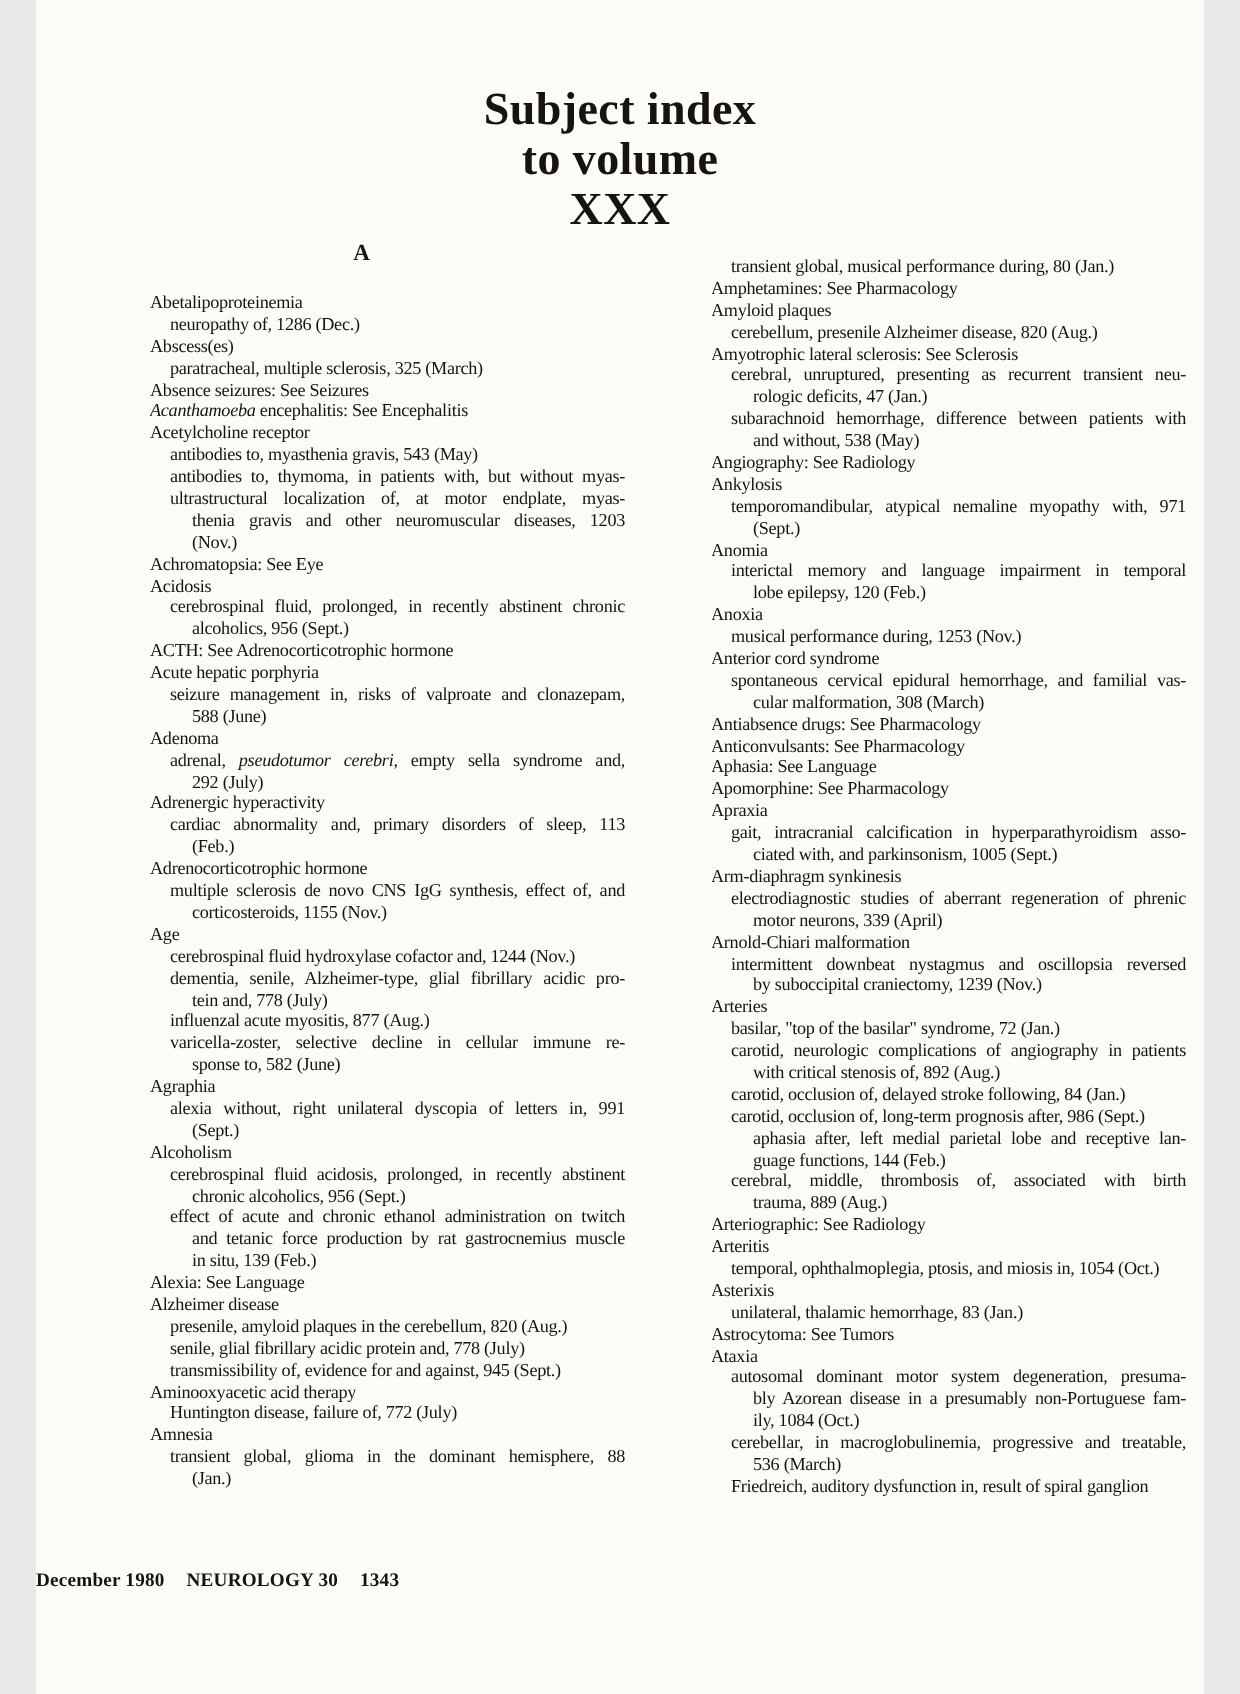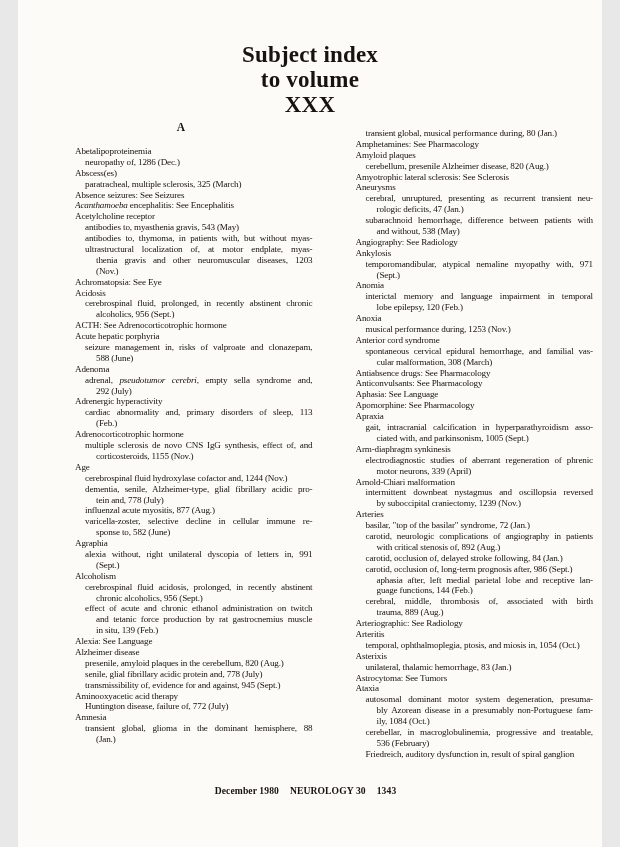--- a/index.html
+++ b/index.html
@@ -25,21 +25,21 @@
   .letter {
     text-align:center; font-weight:700; font-size:11.5px;
     padding-right:26px; margin:0 0 12px 0; line-height:13px;
   }
   .ln { height:10.9px; overflow:hidden; white-space:nowrap; }
   .ln.j { white-space:normal; text-align:justify; text-align-last:justify; }
   .i1 { padding-left:10px; }
   .i2 { padding-left:21px; }
   .footer {
     position:absolute; top:785px; left:0; width:575px;
-    text-align:center; font-weight:700; font-size:9.6px; letter-spacing:0.1px;
+    text-align:left; font-weight:700; font-size:9.6px; letter-spacing:0.1px;
   }
   .footer span + span { margin-left:11px; }
 </style>
 </head>
 <body>
 
 <div class="page">
 
   <header class="title">
     <div>Subject index</div>
@@ -108,21 +108,20 @@
           <div class="ln i2">(Jan.)</div>
         </div>
     </section>
     <section class="col col-right">
       <div class="lines" id="col-right">
           <div class="ln i1">transient global, musical performance during, 80 (Jan.)</div>
           <div class="ln i0">Amphetamines: See Pharmacology</div>
           <div class="ln i0">Amyloid plaques</div>
           <div class="ln i1">cerebellum, presenile Alzheimer disease, 820 (Aug.)</div>
           <div class="ln i0">Amyotrophic lateral sclerosis: See Sclerosis</div>
-          <div class="ln i0">Aneurysms</div>
           <div class="ln i1 j">cerebral, unruptured, presenting as recurrent transient neu-</div>
           <div class="ln i2">rologic deficits, 47 (Jan.)</div>
           <div class="ln i1 j">subarachnoid hemorrhage, difference between patients with</div>
           <div class="ln i2">and without, 538 (May)</div>
           <div class="ln i0">Angiography: See Radiology</div>
           <div class="ln i0">Ankylosis</div>
           <div class="ln i1 j">temporomandibular, atypical nemaline myopathy with, 971</div>
           <div class="ln i2">(Sept.)</div>
           <div class="ln i0">Anomia</div>
           <div class="ln i1 j">interictal memory and language impairment in temporal</div>
@@ -159,21 +158,21 @@
           <div class="ln i0">Arteritis</div>
           <div class="ln i1">temporal, ophthalmoplegia, ptosis, and miosis in, 1054 (Oct.)</div>
           <div class="ln i0">Asterixis</div>
           <div class="ln i1">unilateral, thalamic hemorrhage, 83 (Jan.)</div>
           <div class="ln i0">Astrocytoma: See Tumors</div>
           <div class="ln i0">Ataxia</div>
           <div class="ln i1 j">autosomal dominant motor system degeneration, presuma-</div>
           <div class="ln i2 j">bly Azorean disease in a presumably non-Portuguese fam-</div>
           <div class="ln i2">ily, 1084 (Oct.)</div>
           <div class="ln i1 j">cerebellar, in macroglobulinemia, progressive and treatable,</div>
-          <div class="ln i2">536 (February)</div>
+          <div class="ln i2">536 (March)</div>
           <div class="ln i1">Friedreich, auditory dysfunction in, result of spiral ganglion</div>
         </div>
     </section>
   </main>
 
   <footer class="footer">
     <span>December 1980</span><span>NEUROLOGY 30</span><span>1343</span>
   </footer>
 
 </div>

